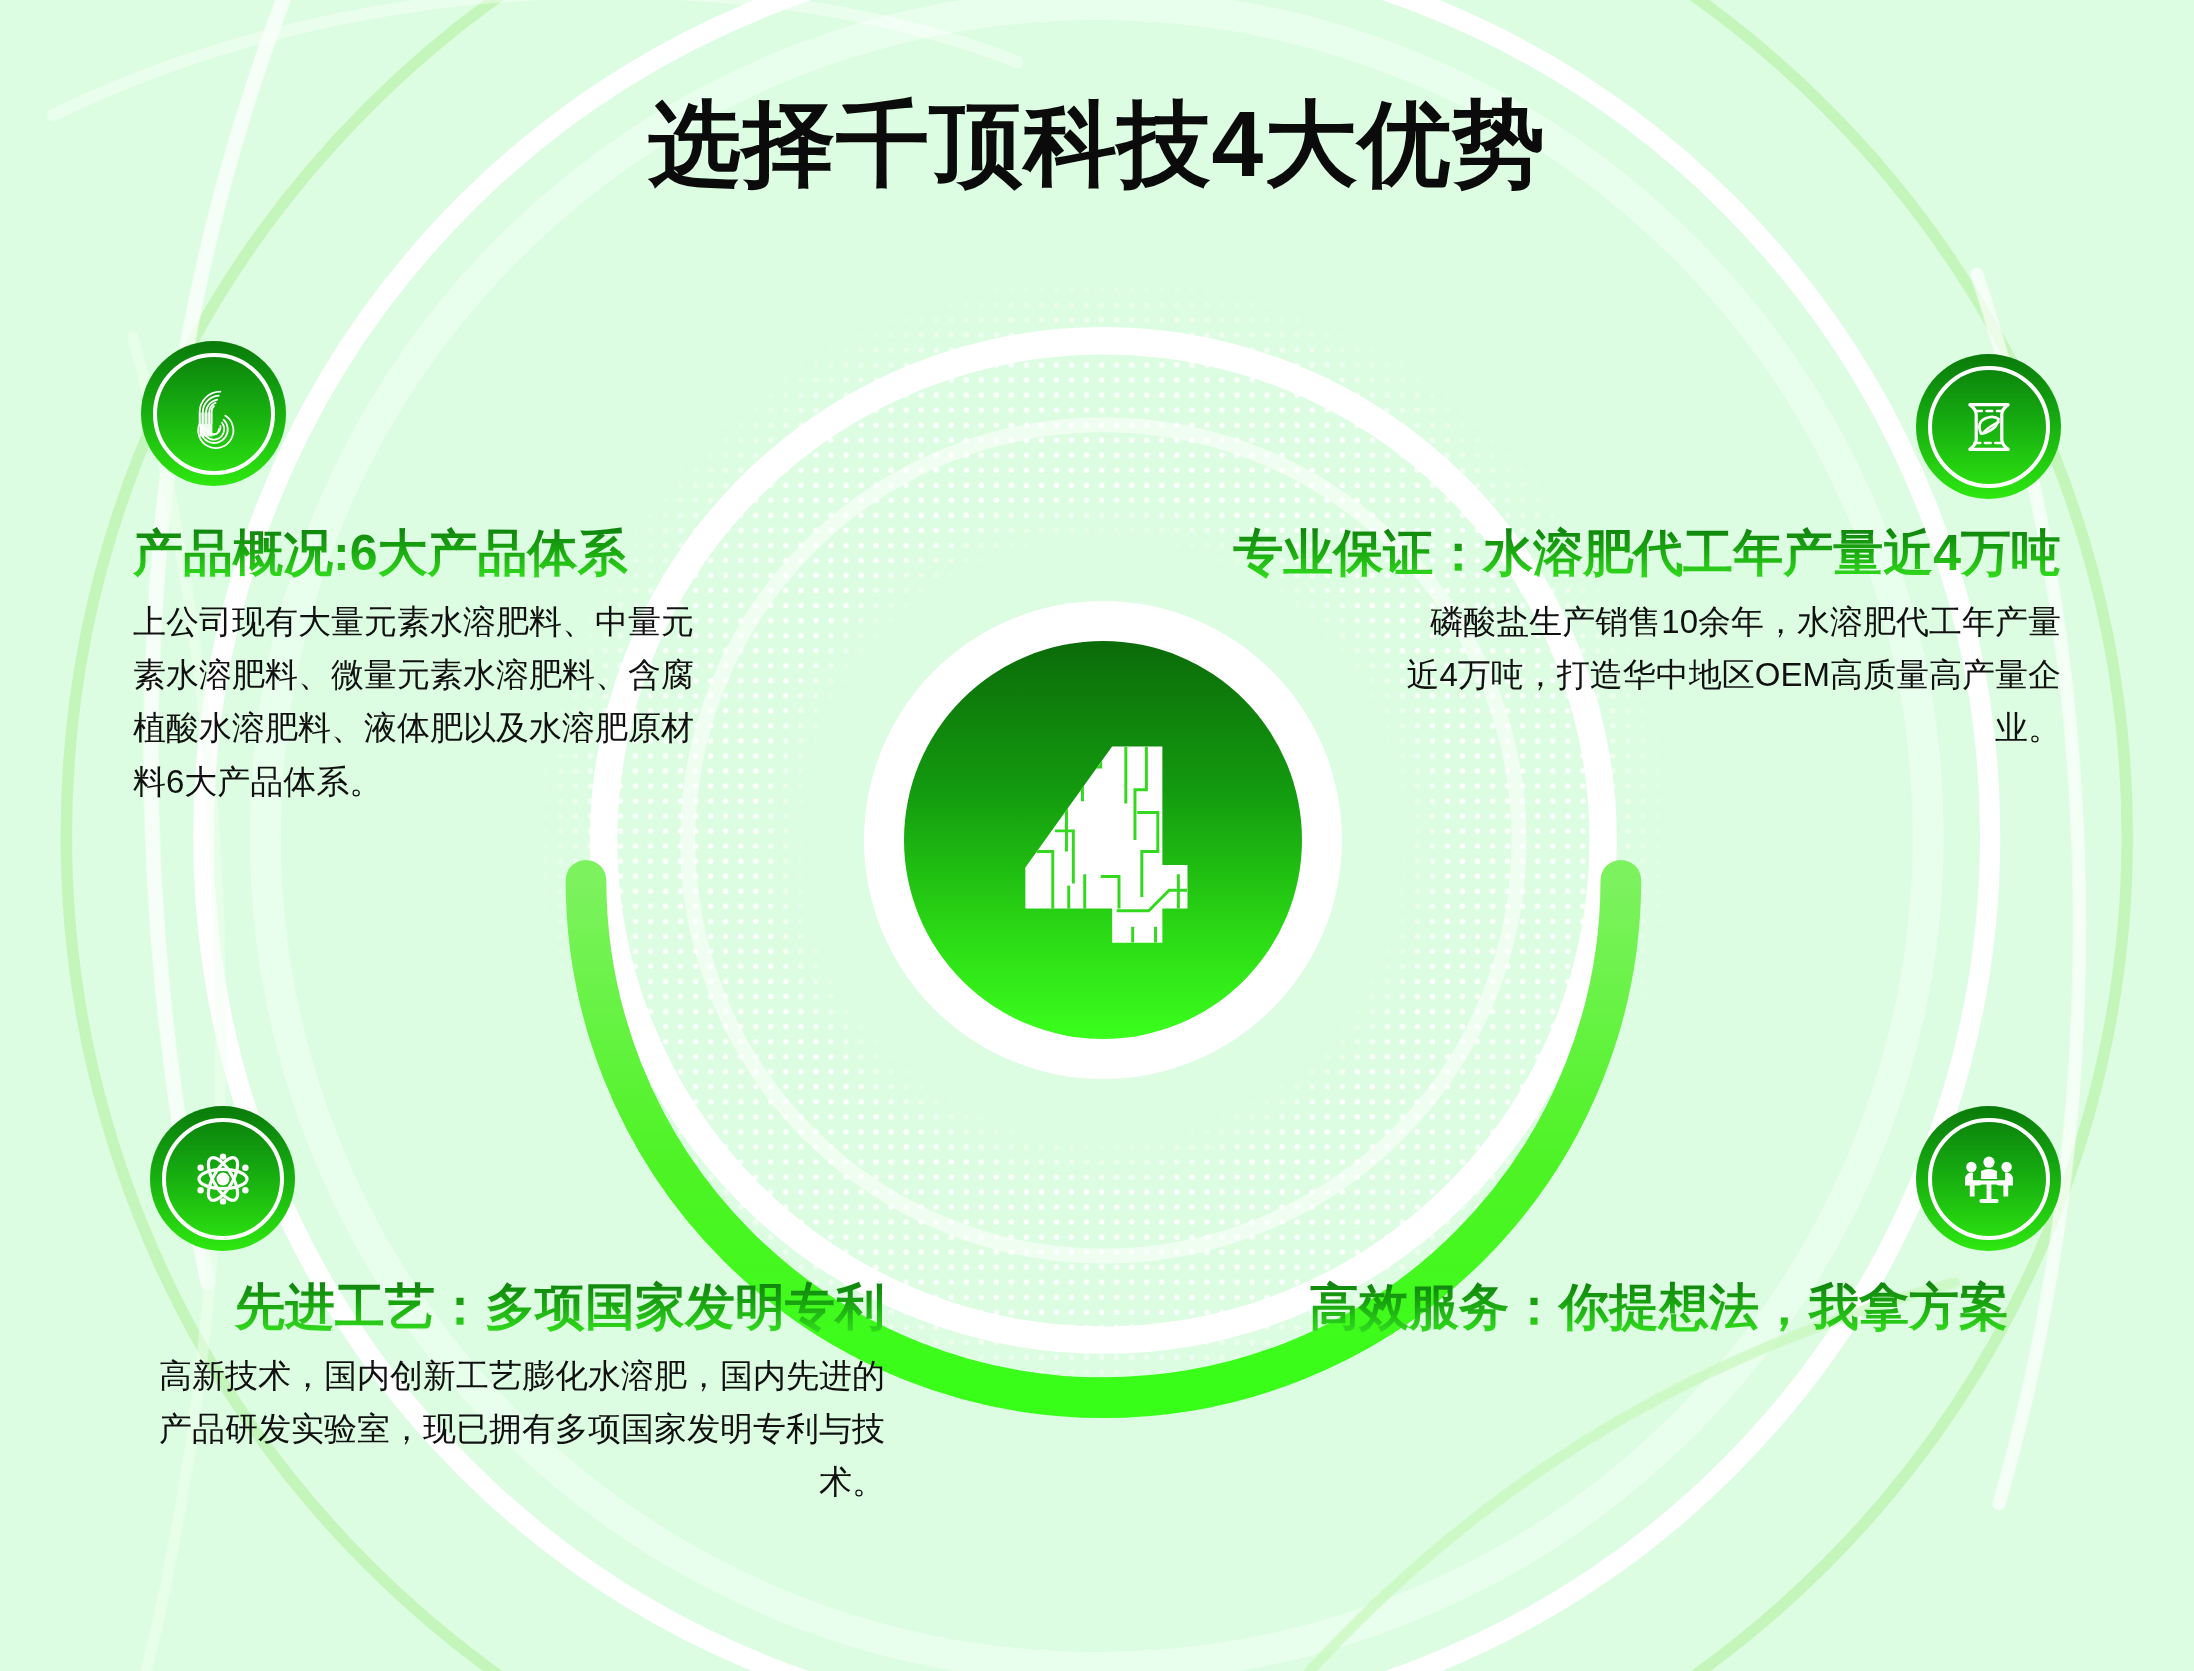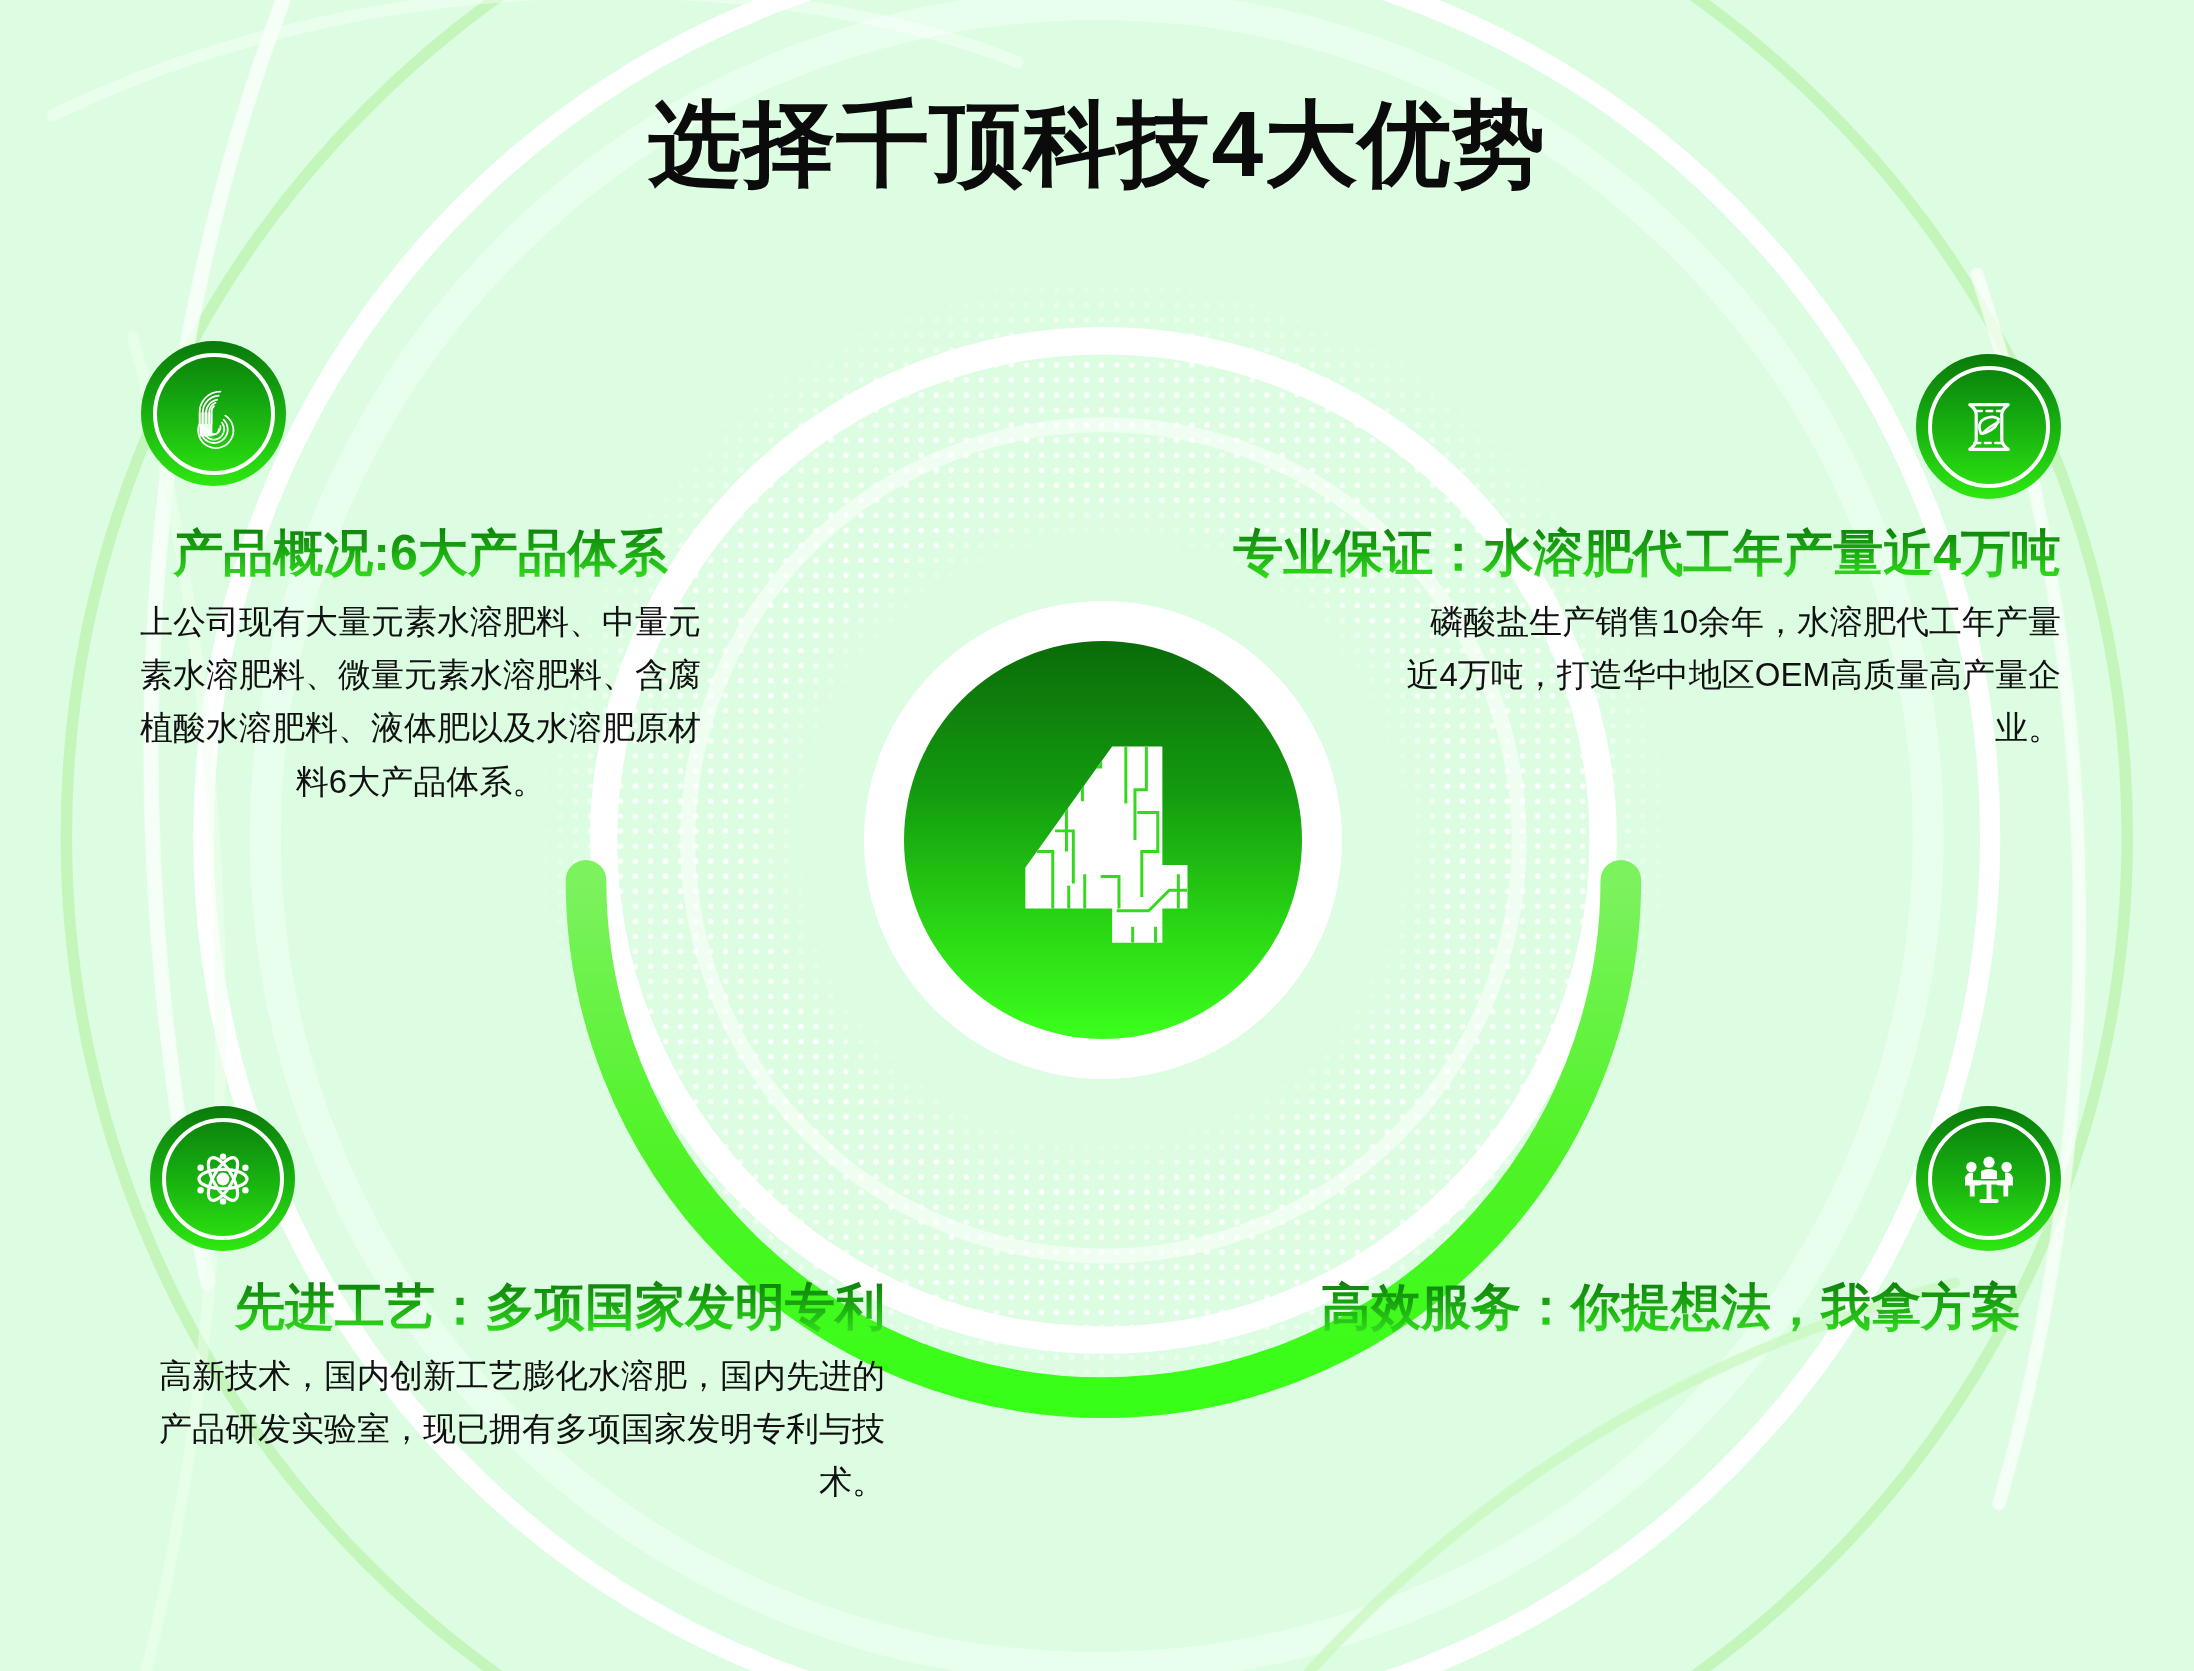--- a/index.html
+++ b/index.html
@@ -34,24 +34,24 @@
     -webkit-background-clip:text;background-clip:text;
     color:transparent;-webkit-text-fill-color:transparent;
     margin:0 0 11.5px 0;
   }
   .adv .body{
     font-size:33px;line-height:1.62;color:#111;
     font-weight:500;
     font-family:"Liberation Sans","DejaVu Sans",sans-serif;
   }
 
-  .adv-tl{left:133px;top:524px;width:575px;text-align:center;}
+  .adv-tl{left:133px;top:524px;width:575px;text-align:left;}
   .adv-tr{left:1194px;top:524px;width:867px;text-align:right;}
   .adv-bl{left:133px;top:1278px;width:752px;text-align:right;}
-  .adv-br{left:1309px;top:1278px;width:752px;text-align:left;margin-left:12px;}
+  .adv-br{left:1309px;top:1278px;width:752px;text-align:left;}
   .adv-tr .body{margin-left:auto;width:655px;text-align:right;}
 
   
   .badge{
     position:absolute;width:145px;height:145px;border-radius:50%;
     background:linear-gradient(180deg,#0a7a0a 0%,#14a510 40%,#2ee810 100%);
     display:flex;align-items:center;justify-content:center;
   }
   .badge .ring{
     position:absolute;left:11.5px;top:11.5px;width:122px;height:122px;

